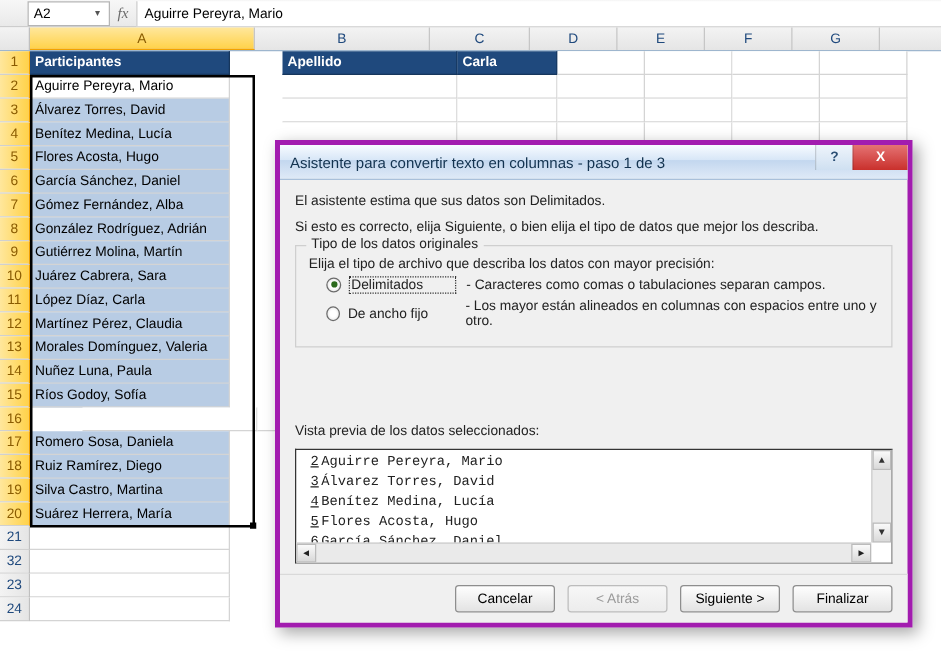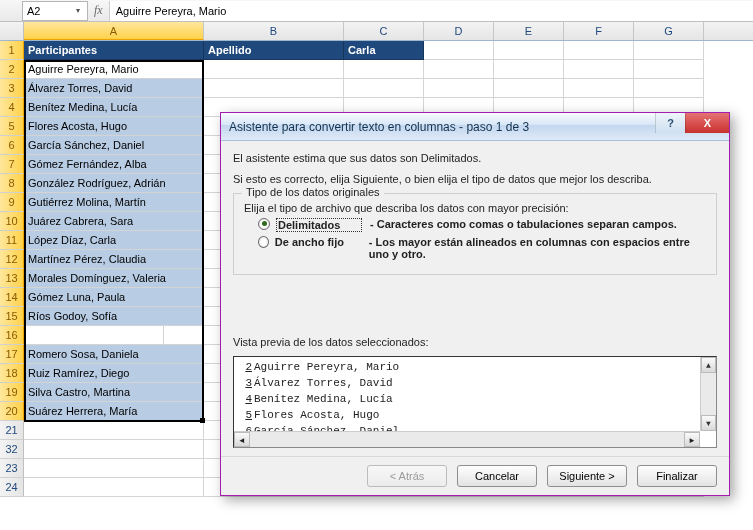--- a/index.html
+++ b/index.html
@@ -113,22 +113,22 @@
   }
   .cell {
     border-right: 1px solid #d4d4d4;
     border-bottom: 1px solid #d4d4d4;
     padding: 0 4px;
     line-height: 18px;
     overflow: hidden;
     white-space: nowrap;
     background: #fff;
   }
-  .col-A { width: 180px; }
-  .col-B { width: 140px; }
+  .col-A { width: 160px; }
+  .col-B { width: 140px; margin-left: 42px; }
   .col-C { width: 80px; }
   .col-D, .col-E, .col-F, .col-G { width: 70px; }
 
   .header-cell {
     background: #1f497d;
     color: #fff;
     font-weight: bold;
     border-right: 1px solid #16365c;
     border-bottom: 1px solid #16365c;
   }
@@ -158,21 +158,21 @@
     background: #000;
   }
 
   
   .dialog {
     position: absolute;
     left: 220px;
     top: 112px;
     width: 510px;
     background: #f0f0f0;
-    border: 1px solid #a21caf;
+    border: 4px solid #a21caf;
     box-shadow: 4px 4px 12px rgba(0,0,0,0.35);
   }
   .dlg-titlebar {
     height: 28px;
     background: linear-gradient(#f7fbff, #d7e6f7 45%, #c3d7ef 46%, #dfeaf7);
     border-bottom: 1px solid #a9c0da;
     display: flex;
     align-items: center;
     padding-left: 8px;
     position: relative;
@@ -221,24 +221,23 @@
   .groupbox-title {
     position: absolute;
     top: -8px;
     left: 8px;
     background: #f0f0f0;
     padding: 0 4px;
     text-align: right;
   }
   .radio-row {
     display: flex;
-    align-items: flex-start;
+    align-items: center;
     margin: 4px 0 4px 14px;
     gap: 6px;
-    font-weight: bold;
   }
   .radio {
     width: 12px;
     height: 12px;
     border-radius: 50%;
     border: 1px solid #6b6b6b;
     background: radial-gradient(#fff 40%, #d9d9d9);
     display: flex;
     align-items: center;
     justify-content: center;
@@ -495,21 +494,21 @@
       <div class="cell col-A data-sel">Morales Domínguez, Valeria</div>
       <div class="cell col-B"></div>
       <div class="cell col-C"></div>
       <div class="cell col-D"></div>
       <div class="cell col-E"></div>
       <div class="cell col-F"></div>
       <div class="cell col-G"></div>
     </div>
     <div class="row">
       <div class="rh sel">14</div>
-      <div class="cell col-A data-sel">Gómez Luna, Paula</div>
+      <div class="cell col-A data-sel">Nuñez Luna, Paula</div>
       <div class="cell col-B"></div>
       <div class="cell col-C"></div>
       <div class="cell col-D"></div>
       <div class="cell col-E"></div>
       <div class="cell col-F"></div>
       <div class="cell col-G"></div>
     </div>
     <div class="row">
       <div class="rh sel">15</div>
       <div class="cell col-A data-sel">Ríos Godoy, Sofía</div>
@@ -675,18 +674,18 @@
         <div class="pv-up">▲</div>
         <div class="pv-dn">▼</div>
       </div>
       <div class="preview-scroll-h">
         <div class="ph-l">◄</div>
         <div class="ph-r">►</div>
       </div>
     </div>
   </div>
   <div class="dlg-footer">
+    <button class="btn">Cancelar</button>
     <button class="btn" disabled="">&lt; Atrás</button>
-    <button class="btn">Cancelar</button>
     <button class="btn">Siguiente &gt;</button>
     <button class="btn">Finalizar</button>
   </div>
 </div>
 
 </body></html>

